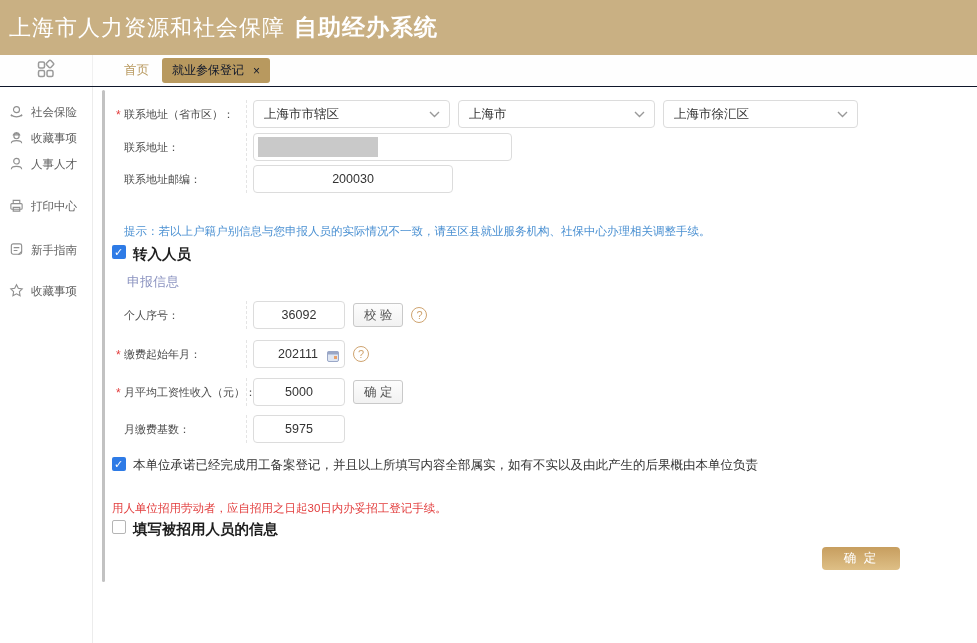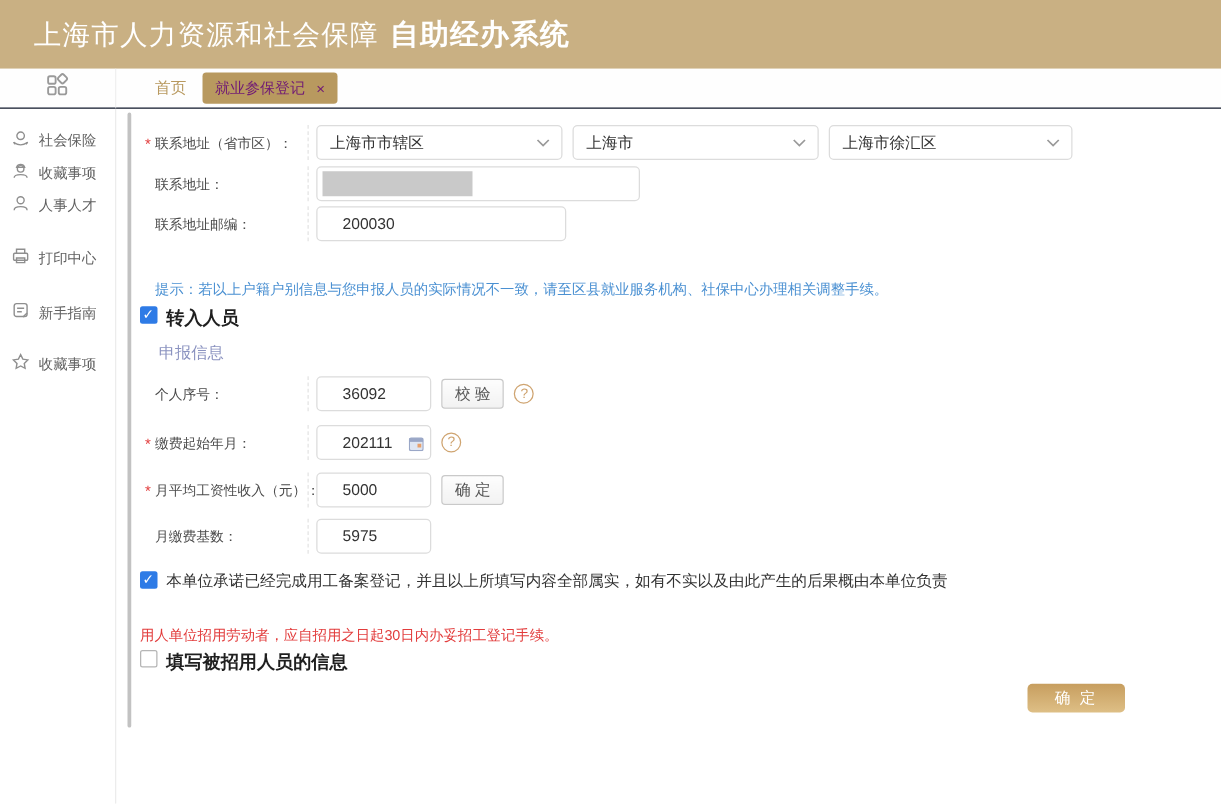--- a/index.html
+++ b/index.html
@@ -2,31 +2,31 @@
 <html><head>
 <meta charset="utf-8">
 <style>
   * { margin:0; padding:0; box-sizing:border-box; }
   html,body { width:977px; height:643px; background:#fff; overflow:hidden;
     font-family:"Liberation Sans", sans-serif; }
   .stage { position:relative; width:977px; height:643px; background:#fff; }
 
   
   .header { height:55px; background:#c9b083; color:#fff; display:flex;
-    align-items:center; padding-left:27px; }
+    align-items:center; padding-left:9px; }
   .header .t-reg { font-size:22px; font-weight:400; letter-spacing:1px; }
   .header .t-bold { font-size:23px; font-weight:bold; margin-left:9px; letter-spacing:1px; }
 
   
   .topstrip { height:32px; display:flex; border-bottom:1px solid #0f172a; background:#fefefe; }
   .grid-cell { width:93px; border-right:1px solid #f0f0f0; display:flex;
     align-items:center; justify-content:center; cursor:pointer; }
   .tabstrip { flex:1; display:flex; align-items:center; padding-left:31px; gap:13px; }
   .tab-home { color:#b8995f; font-size:12.5px; cursor:pointer; }
-  .tab-active { background:#b8995f; color:#701a75; font-size:12px; padding:4px 10px;
+  .tab-active { background:#b8995f; color:#0f172a; font-size:12px; padding:4px 10px;
     border-radius:3px; display:flex; align-items:center; gap:9px; cursor:pointer; }
   .tab-close { font-size:12px; line-height:1; cursor:pointer; }
 
   
   .main { display:flex; height:556px; }
   .sidebar { width:93px; border-right:1px solid #ececec; padding-top:12px; }
   .side-item { display:flex; align-items:center; gap:7px; padding-left:9px; height:26px;
     color:#606060; font-size:11.5px; cursor:pointer; white-space:nowrap; }
   .side-item svg { flex-shrink:0; }
   .mt16 { margin-top:16px; } .mt18 { margin-top:18px; } .mt15 { margin-top:15px; }
@@ -38,21 +38,21 @@
   
   .row { display:flex; align-items:center; margin-left:23px; min-height:28px; }
   .lbl { width:130px; flex-shrink:0; position:relative; padding-left:8px;
     font-size:11px; color:#4a4a4a; white-space:nowrap; }
   .lbl .req { position:absolute; left:0; top:1px; color:#e23c3c; font-size:12px; }
   .inputs { display:flex; align-items:center; gap:8px; min-height:28px;
     border-left:1px dashed #e4e4e4; padding-left:6px; }
 
   .inp, .sel, .inp-box { height:28px; border:1px solid #dcdcdc; border-radius:4px;
     background:#fff; font-size:12.5px; color:#333; font-family:inherit; }
-  .inp { padding:0 20px; outline:none; }
+  .inp { padding:0 20px; outline:none;text-align:center; }
   .sel { display:flex; align-items:center; justify-content:space-between;
     padding:0 9px 0 10px; cursor:pointer; }
   .inp-box { display:flex; align-items:center; padding:0 4px; position:relative; }
   .w197 { width:197px; } .w195 { width:195px; } .w259 { width:259px; }
   .w200 { width:200px; } .w92 { width:92px; }
   .redact { width:120px; height:20px; background:#c9c9c9; }
 
   .date-wrap { position:relative; }
   .date-wrap .inp { padding-right:22px; width:92px; }
   .cal-icon { position:absolute; right:6px; top:8px; cursor:pointer; }

